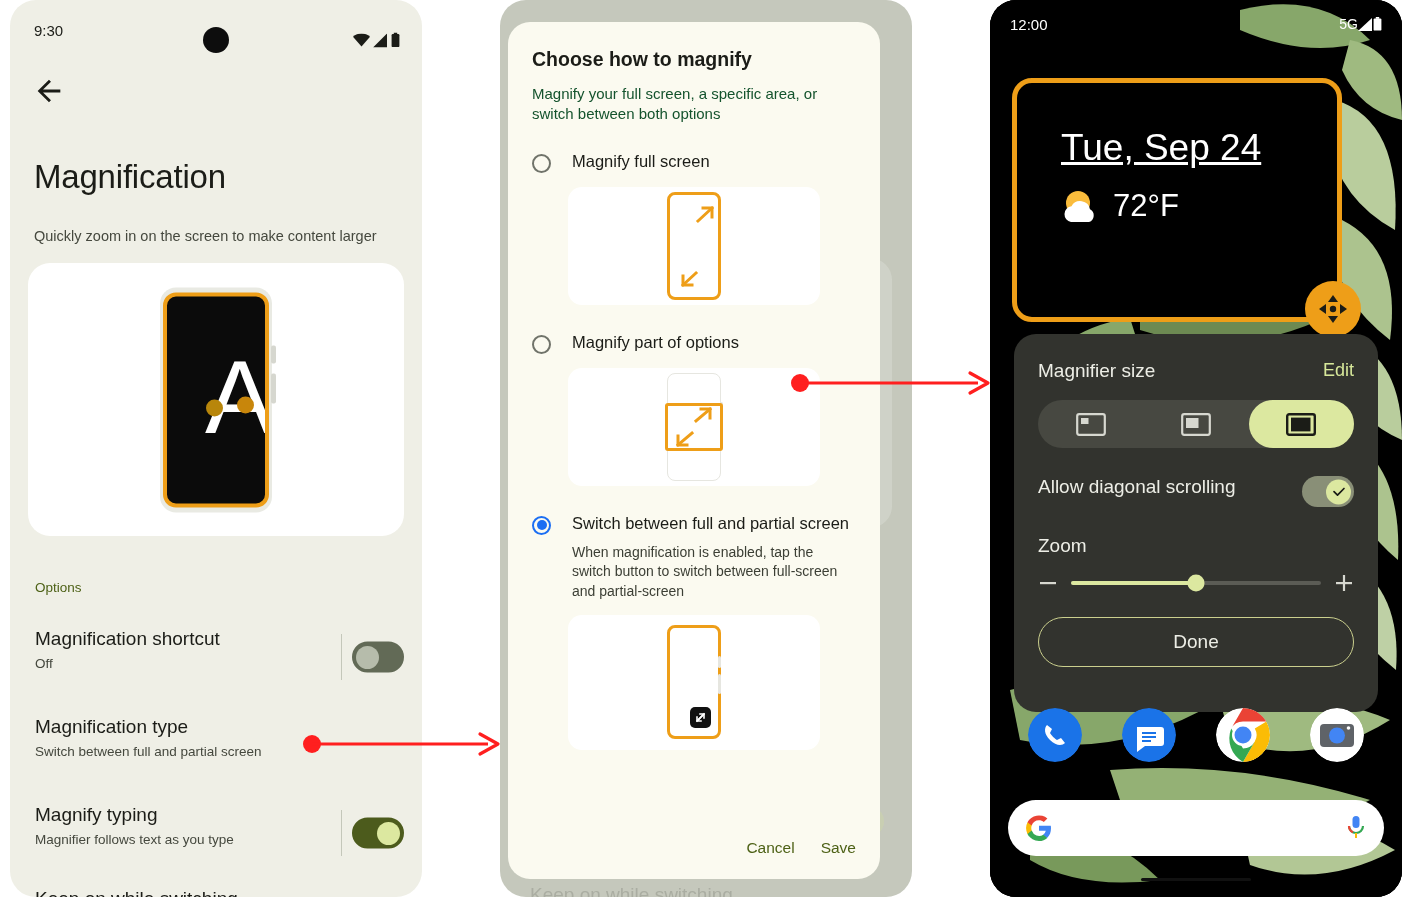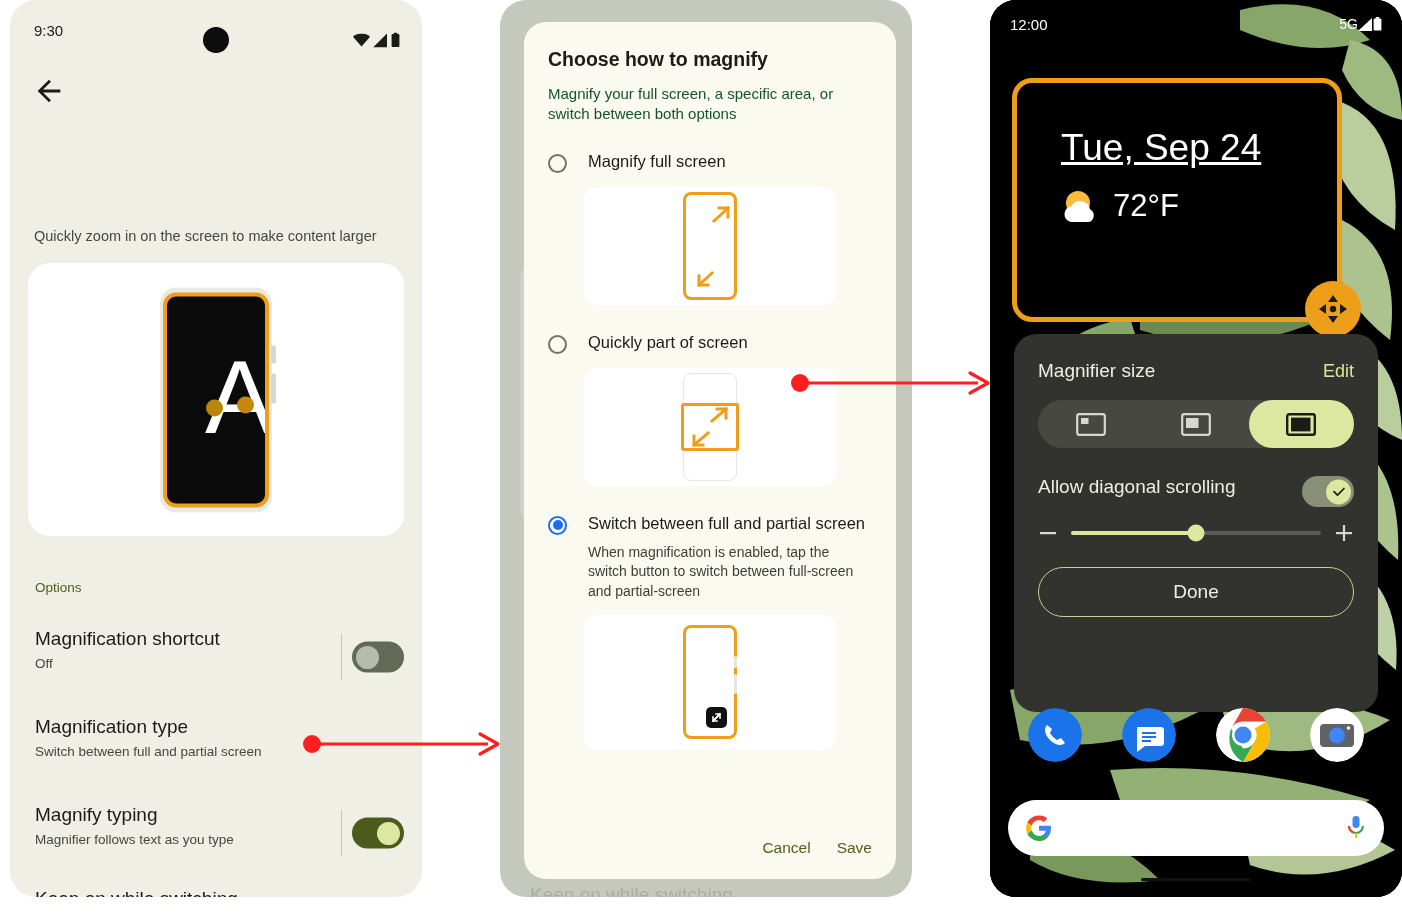--- a/index.html
+++ b/index.html
@@ -102,21 +102,21 @@
     position: absolute; left: 490px; top: 0; width: 412px; height: 897px;
     background: #C5C8BC;
     border-radius: 26px;
     overflow: hidden;
   }
   .ghost {
     position: absolute; inset: 0; opacity: 0.30;
   }
   .ghost .gtext { position:absolute; color:#6f7267; }
   .dialog {
-    position: absolute; left: 24px; top: 22px;
+    position: absolute; left: 8px; top: 22px;
     width: 372px; height: 857px;
     background: #FBFAF0; border-radius: 22px;
     padding: 26px 24px 4px 24px;
   }
   .dlg-title { font-size: 19.5px; color:#1b1c17; font-weight: 700; }
   .dlg-sub { margin-top: 13px; font-size: 15px; color:#14532d; line-height: 1.33; }
   .radio-row { display:flex; align-items:flex-start; margin-top: 28px; }
   .radio {
     width: 19px; height: 19px; border-radius: 50%;
     border: 2px solid #70736A; flex: none; margin-top: 2px;
@@ -176,21 +176,21 @@
   .move-fab {
     position:absolute; right:-24px; bottom:-20px;
     width:56px;height:56px;border-radius:50%;background:#EE9E18;
     display:flex;align-items:center;justify-content:center;
   }
 
   .mag-panel {
     position:absolute; left:24px; top:334px; width:364px; height:378px;
     background:#32332E; border-radius:22px; padding:26px 24px 0 24px;
   }
-  .mp-head { display:flex; justify-content:space-between; align-items:flex-end; }
+  .mp-head { display:flex; justify-content:space-between; align-items:flex-start; }
   .mp-title { font-size:19px; color:#EDEEE6; }
   .mp-edit { font-size:18px; color:#D7E89A; }
   .seg {
     margin-top:18px; height:48px; background:#474841; border-radius:24px;
     display:flex; align-items:center;
   }
   .seg-item { flex:1; height:48px; display:flex; align-items:center; justify-content:center; border-radius:24px; }
   .seg-item.active { background:#DCE8A0; }
   .row-diag { margin-top:28px; display:flex; align-items:flex-start; justify-content:space-between; }
   .row-diag .lbl { font-size:19px; color:#EDEEE6; }
@@ -242,20 +242,21 @@
           </svg>
       </div>
     </div>
 
     <div class="back-arrow">
       <svg width="34" height="34" viewBox="0 0 24 24">
         <path d="M20 11H7.8l5.6-5.6L12 4l-8 8 8 8 1.4-1.4L7.8 13H20z" fill="#1b1c17"></path>
       </svg>
     </div>
 
+    <div class="p1-title">Magnification</div>
     <div class="p1-sub">Quickly zoom in on the screen to make content larger</div>
 
     <div class="hero-card">
       <div class="phone-illu">
         <div class="phone-illu-inner">
           <div class="illu-A">A</div>
           <div class="dot-a"></div>
           <div class="dot-b"></div>
         </div>
         <div class="phone-btn1"></div>
@@ -329,21 +330,21 @@
                   <path d="M13 81 L13 90 L22 90"></path>
               </g>
             </svg>
           </div>
         </div>
       </div>
 
       <div style="margin-top:8px;">
         <div class="radio-row">
           <div class="radio"></div>
-          <div class="radio-lbl">Quickly part of screen</div>
+          <div class="radio-lbl">Magnify part of options</div>
         </div>
         <div class="prev-card">
           <div class="mini-phone">
             <div class="mp-btn1"></div>
             <div class="mp-btn2"></div>
           </div>
           <div class="partial-box">
             <svg width="52" height="42" viewBox="0 0 52 42" style="position:absolute;left:0;top:0;">
               <g stroke="#EE9E18" stroke-width="3" fill="none" stroke-linecap="square">
                 <path d="M28 15 L42 3"></path>
@@ -478,20 +479,21 @@
         <div class="lbl">Allow diagonal scrolling</div>
         <div class="tgl-on">
           <div class="knob">
             <svg width="14" height="14" viewBox="0 0 14 14">
               <path d="M2 7.2 L5.5 10.7 L12 4" fill="none" stroke="#1b1c17" stroke-width="1.7" stroke-linecap="round" stroke-linejoin="round"></path>
             </svg>
           </div>
         </div>
       </div>
 
+      <div class="zoom-lbl">Zoom</div>
       <div class="zoom-row">
         <svg width="20" height="20" viewBox="0 0 20 20">
             <rect x="2" y="9" width="16" height="2.2" fill="#D7D8D0"></rect>
           </svg>
         <div class="zs-track">
           <div class="zs-fill" style="width: 50%;"></div>
           <div class="zs-thumb" style="left: 50%;"></div>
         </div>
         <svg width="20" height="20" viewBox="0 0 20 20">
             <rect x="2" y="9" width="16" height="2.2" fill="#D7D8D0"></rect>

